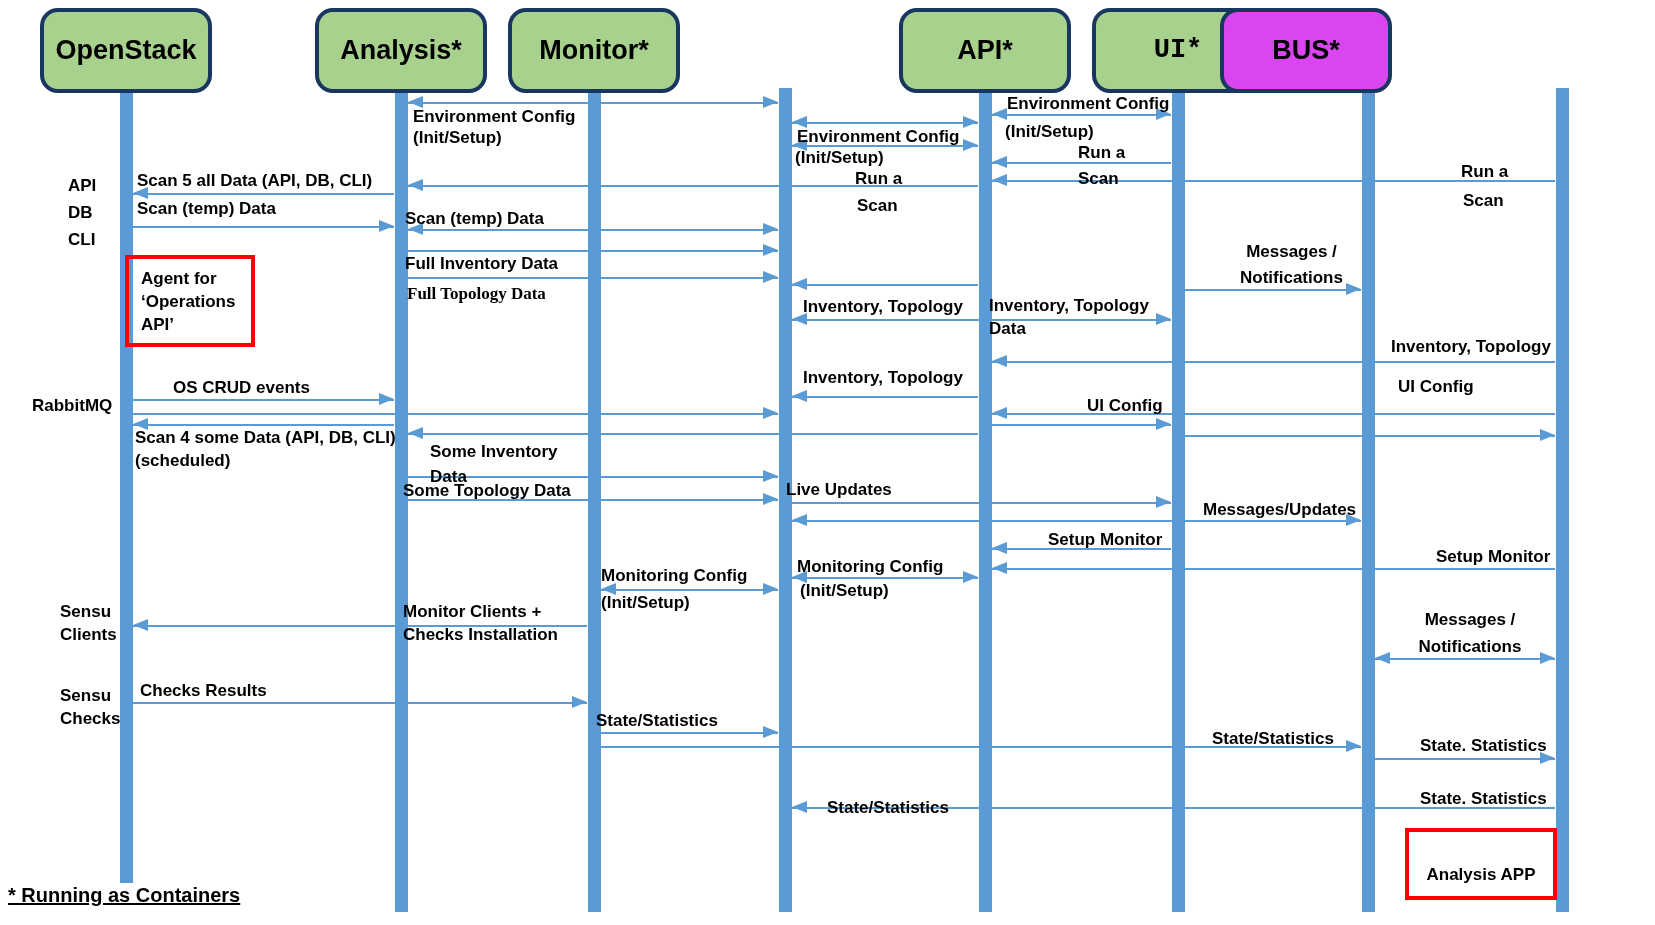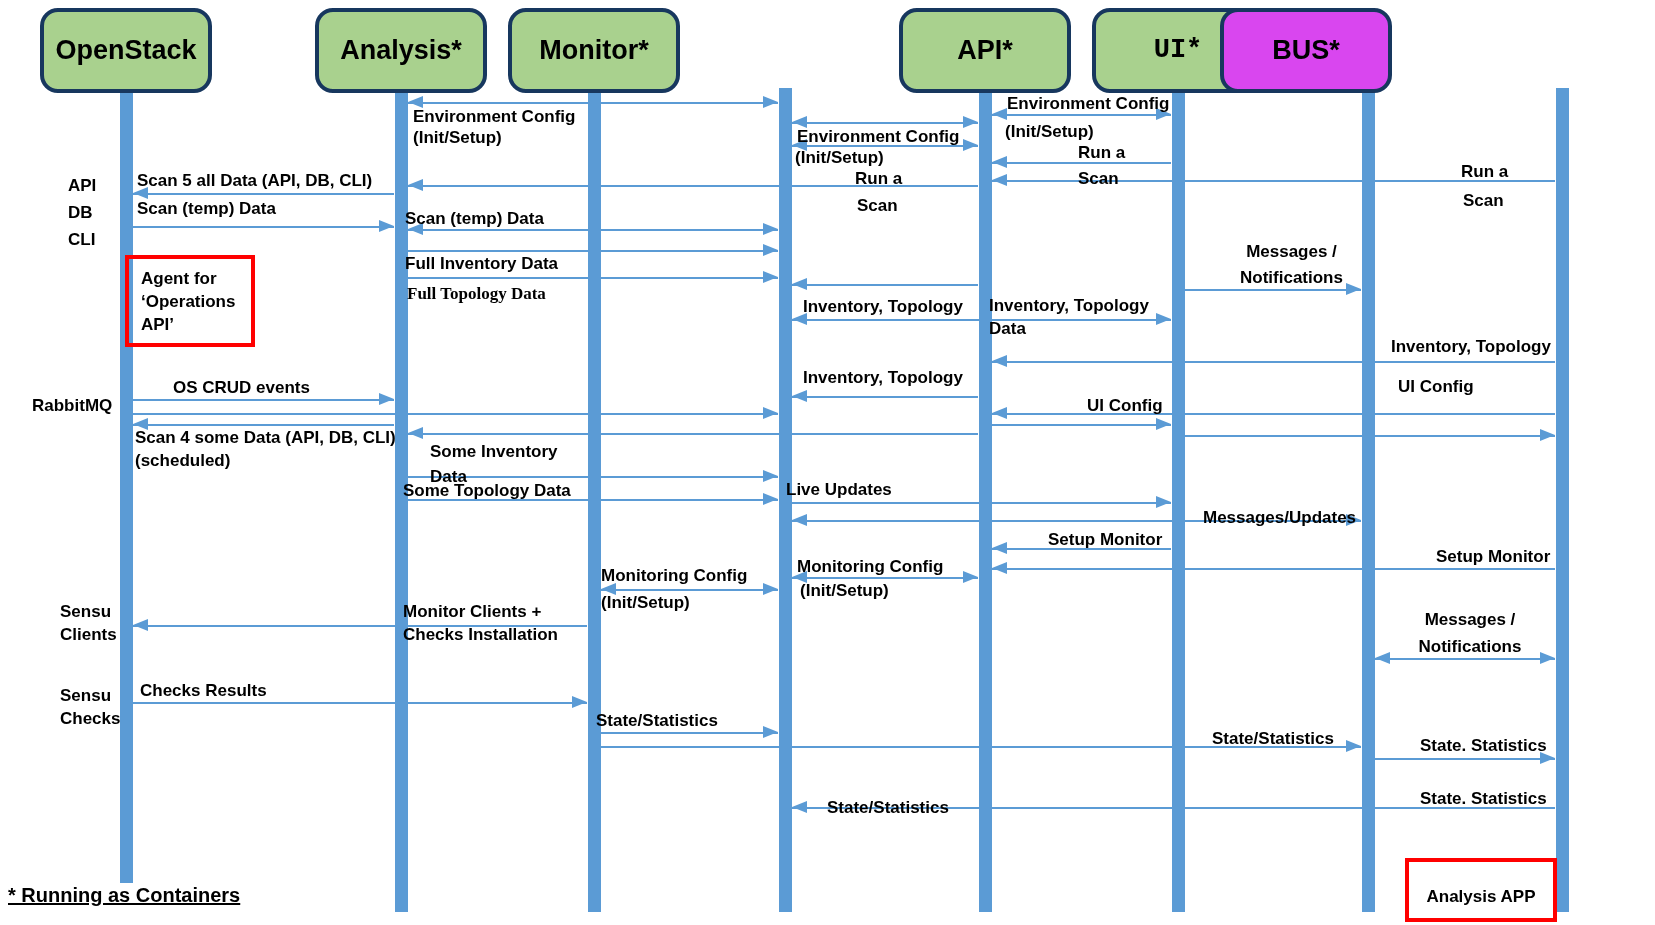--- a/index.html
+++ b/index.html
@@ -169,21 +169,21 @@
     <div class="mlabel" style="left: 1398px; top: 376px;">UI Config</div>
     <div class="mlabel" style="left: 1087px; top: 395px;">UI Config</div>
     <div class="mlabel" style="left: 32px; top: 395px;">RabbitMQ</div>
     <div class="mlabel" style="left: 173px; top: 377px;">OS CRUD events</div>
     <div class="mlabel" style="left: 135px; top: 427px;">Scan 4 some Data (API, DB, CLI)</div>
     <div class="mlabel" style="left: 135px; top: 450px;">(scheduled)</div>
     <div class="mlabel" style="left: 403px; top: 439px; line-height: 25px; margin-left: 27px;">Some Inventory
 Data</div>
     <div class="mlabel" style="left: 403px; top: 480px;">Some Topology Data</div>
     <div class="mlabel" style="left: 786px; top: 479px;">Live Updates</div>
-    <div class="mlabel" style="left: 1203px; top: 499px; margin-top: 8px;">Messages/Updates</div>
+    <div class="mlabel" style="left: 1203px; top: 499px;">Messages/Updates</div>
     <div class="mlabel" style="left: 1048px; top: 529px;">Setup Monitor</div>
     <div class="mlabel" style="left: 1436px; top: 546px;">Setup Monitor</div>
     <div class="mlabel" style="left: 797px; top: 556px;">Monitoring Config</div>
     <div class="mlabel" style="left: 800px; top: 580px;">(Init/Setup)</div>
     <div class="mlabel" style="left: 601px; top: 565px;">Monitoring Config</div>
     <div class="mlabel" style="left: 601px; top: 592px;">(Init/Setup)</div>
     <div class="mlabel" style="left: 403px; top: 600px; line-height: 23px;">Monitor Clients +
 Checks Installation</div>
     <div class="mlabel" style="left: 60px; top: 600px; line-height: 23px;">Sensu
 Clients</div>
@@ -193,14 +193,14 @@
     <div class="mlabel" style="left: 596px; top: 710px;">State/Statistics</div>
     <div class="mlabel" style="left: 1212px; top: 728px;">State/Statistics</div>
     <div class="mlabel" style="left: 1420px; top: 735px;">State. Statistics</div>
     <div class="mlabel" style="left: 1412px; top: 606px; line-height: 27px; width: 116px; text-align: center;">Messages /
 Notifications</div>
     <div class="mlabel" style="left: 1420px; top: 788px;">State. Statistics</div>
     <div class="mlabel" style="left: 827px; top: 797px;">State/Statistics</div>
     <div class="callout tl" style="left: 125px; top: 255px; width: 130px; height: 92px; border-color: rgb(255, 0, 0);">Agent for
 ‘Operations
  API’</div>
-    <div class="callout bc" style="left: 1405px; top: 858px; width: 152px; height: 64px; border-color: rgb(255, 0, 0);">Analysis APP</div>
+    <div class="callout bc" style="left: 1405px; top: 828px; width: 152px; height: 72px; border-color: rgb(255, 0, 0);">Analysis APP</div>
   </div>
 
 </body></html>

